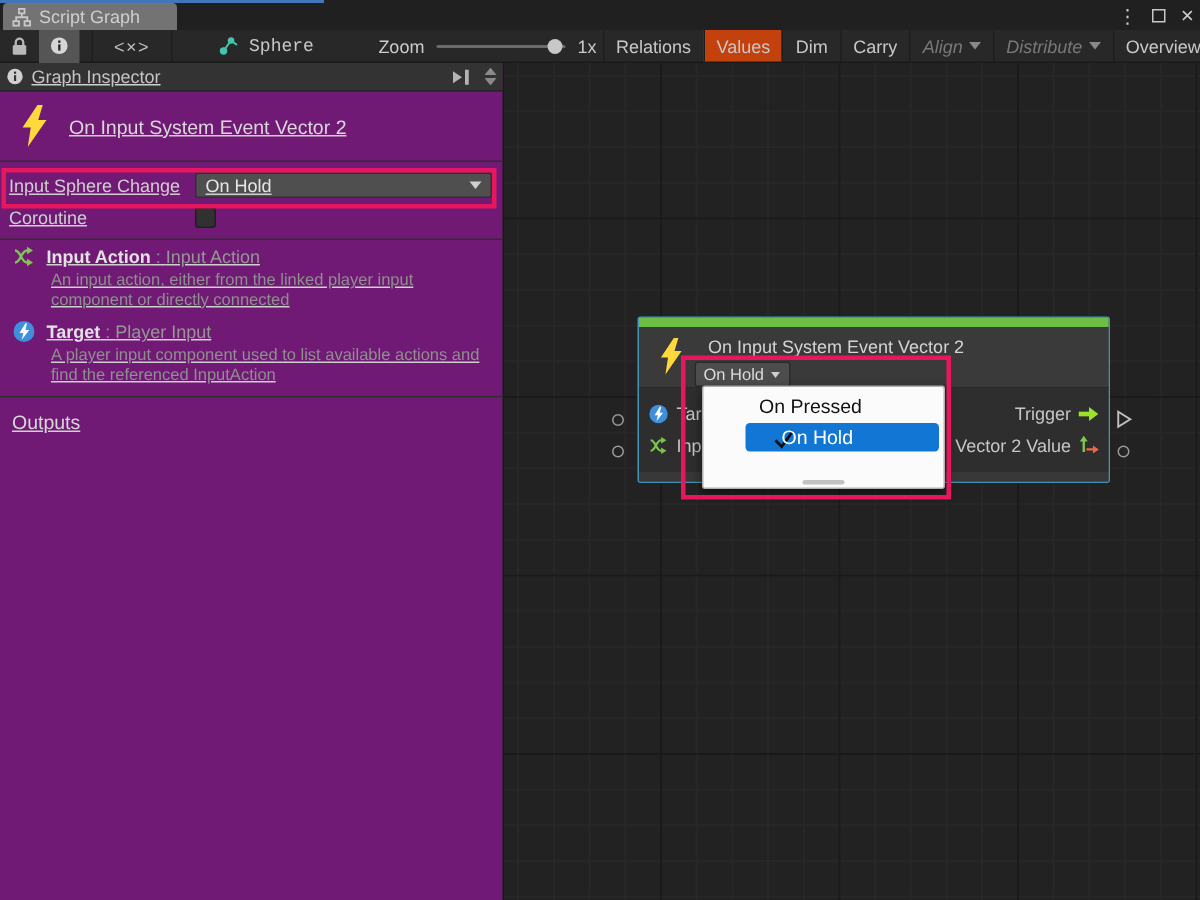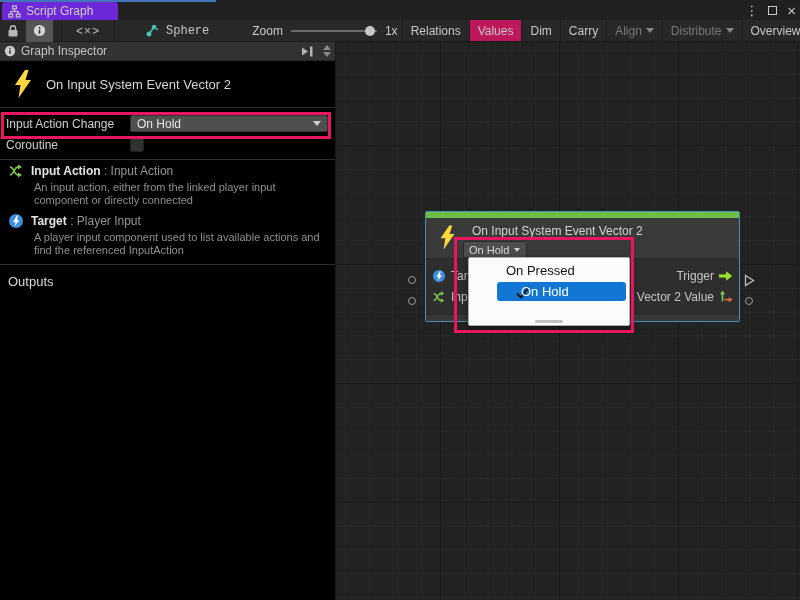--- a/index.html
+++ b/index.html
@@ -3,48 +3,48 @@
 <meta charset="utf-8">
 <style>
   * { margin:0; padding:0; box-sizing:border-box; }
   html,body { width:800px; height:600px; background:#222; overflow:hidden;
     font-family:"Liberation Sans", sans-serif; -webkit-font-smoothing:antialiased; }
   #root { position:relative; width:800px; height:600px; background:#222; }
 
   
   .tabbar { position:absolute; left:0; top:0; width:800px; height:20px; background:#202020; }
   .focus-line { position:absolute; left:0; top:0; width:216px; height:2px; background:#4376b9; }
-  .tab { position:absolute; left:2px; top:2px; width:116px; height:18px; background:#6d28d9;
+  .tab { position:absolute; left:2px; top:2px; width:116px; height:18px; background:#737373;
     border-radius:3px 3px 0 0; display:flex; align-items:center; padding-left:6px; gap:5px;
     color:#cfcfcf; font-size:12px; }
   .wincontrols { position:absolute; right:4px; top:0; height:20px; display:flex; align-items:center; gap:10px;
     color:#c8c8c8; font-size:13px; }
   .winbox { width:9px; height:9px; border:1px solid #c8c8c8; }
 
   
   .toolbar { position:absolute; left:0; top:20px; width:800px; height:22px; background:#282828;
     border-bottom:1px solid #191919; display:flex; align-items:stretch; color:#c8c8c8; font-size:12px; }
   .tb-left { display:flex; align-items:center; }
   .tb-btn { display:flex; align-items:center; justify-content:center; height:22px; padding:0 7px; cursor:default; }
   .tb-btn.active { background:#555; }
   .tb-sep { width:1px; background:#1e1e1e; height:22px; }
   .tb-label { color:#cccccc; padding:0 4px; }
   .zoom-track { position:relative; width:86px; height:2px; background:#6a6a6a; border-radius:1px; margin:0 4px; }
   .zoom-handle { position:absolute; top:-4px; left:74px; width:10px; height:10px; border-radius:50%; background:#c8c8c8; }
   .tb-right { margin-left:auto; display:flex; align-items:stretch; }
   .tb-tgl { display:flex; align-items:center; padding:0 8px; border-left:1px solid #1e1e1e; gap:4px; }
-  .tb-tgl.active { background:#be185d; }
-  .tb-tgl.disabled { color:#787878; }
+  .tb-tgl.active { background:#c2410c; }
+  .tb-tgl.disabled { color:#787878;font-style:italic; }
   .caret-down { width:0; height:0; border-left:4px solid transparent; border-right:4px solid transparent;
     border-top:5px solid #888; }
   .code-glyph { color:#bdbdbd; letter-spacing:1px; font-size:12px; }
 
   
-  .inspector { position:absolute; left:0; top:42px; width:336px; height:558px; background:#000000;
-    border-right:1px solid #191919; color:#cfcfcf; }
+  .inspector { position:absolute; left:0; top:42px; width:336px; height:558px; background:#701a75;
+    border-right:1px solid #191919; color:#cfcfcf;text-decoration:underline; }
   .insp-header { height:19px; background:#333; border-bottom:1px solid #242424; display:flex;
     align-items:center; padding:0 4px; gap:5px; font-size:12px; color:#c4c4c4; }
   .insp-header .spacer { flex:1; }
   .insp-title { height:47px; border-bottom:1px solid #2e2e2e; display:flex; align-items:center;
     gap:12px; padding-left:12px; font-size:13px; color:#d8d8d8; }
   .field-row { display:flex; align-items:center; height:21px; padding-left:6px; font-size:12px; }
   .field-label { width:124px; color:#cfcfcf; }
   .dropdown { position:relative; width:198px; height:17px; background:#4f4f4f; border:1px solid #303030;
     border-radius:2px; display:flex; align-items:center; padding:0 6px; color:#e6e6e6; font-size:12px; }
   .dropdown .caret-down { position:absolute; right:6px; border-top-color:#cfcfcf; }
@@ -237,21 +237,21 @@
     <div class="insp-title">
       <span style="display:inline-flex">
         <svg width="22" height="30" viewBox="0 0 22 30">
             <path d="M13 1 L3 16 h5.5 L6.5 29 L19 11 h-5.5 L16.5 1 Z" fill="#ffd83d"></path>
           </svg>
       </span>
       <span>On Input System Event Vector 2</span>
     </div>
 
     <div class="field-row" style="margin-top:5px;">
-      <span class="field-label">Input Action Change</span>
+      <span class="field-label">Input Sphere Change</span>
       <div class="dropdown">
         <span>On Hold</span>
         <span class="caret-down"></span>
       </div>
     </div>
     <div class="field-row">
       <span class="field-label">Coroutine</span>
       <div class="checkbox"></div>
     </div>
 

